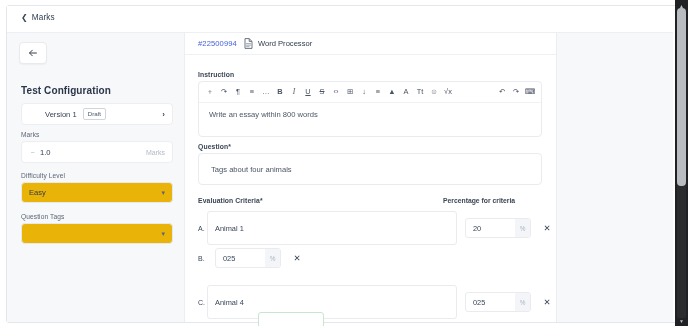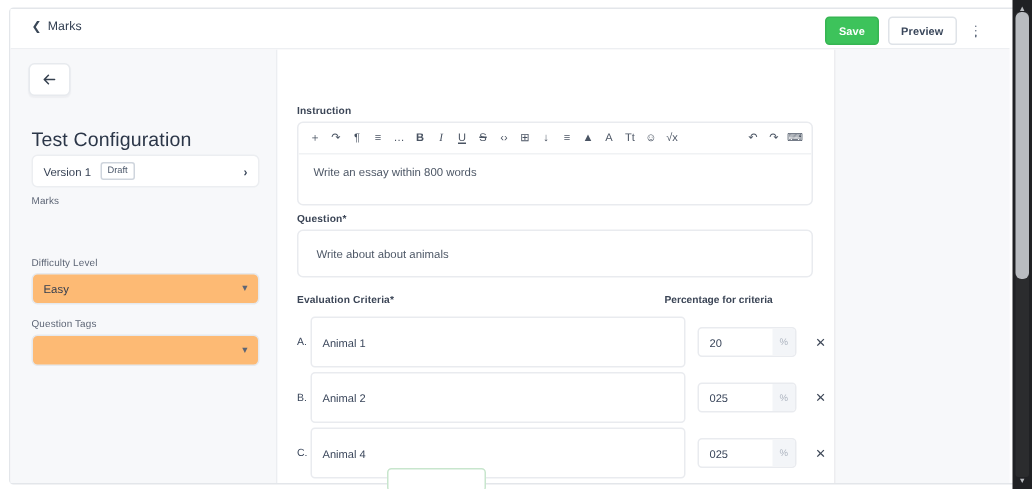--- a/index.html
+++ b/index.html
@@ -61,30 +61,30 @@
     background:#f7f8fa;border-right:1px solid #eceef1;box-sizing:border-box;
   }
   .collapse-btn{
     position:absolute;left:12px;top:9px;width:26px;height:20px;
     background:#ffffff;border:1px solid #e7eaee;border-radius:4px;
     display:flex;align-items:center;justify-content:center;cursor:pointer;
     box-shadow:0 1px 1px rgba(18,30,55,.04);
   }
   .collapse-btn svg{display:block;}
   .side-title{
-    position:absolute;left:14px;top:52px;font-size:13px;font-weight:normal;
+    position:absolute;left:14px;top:52px;font-size:10px;font-weight:bold;
     color:#2b3648;letter-spacing:.1px;
   }
   .version-card{
     position:absolute;left:14px;top:70px;width:152px;height:22px;
     background:#ffffff;border:1px solid #eceef1;border-radius:4px;
     display:flex;align-items:center;padding:0 7px;box-sizing:border-box;
     cursor:pointer;
   }
-  .version-name{font-size:7.6px;color:#343f52;}
+  .version-name{font-size:7.6px;color:#343f52;margin-left:16px;}
   .version-badge{
     margin-left:6px;font-size:6.2px;color:#4c586b;
     border:1px solid #cfd5dd;border-radius:2px;padding:2px 4px;line-height:1;
     background:#ffffff;
   }
   .version-arrow{margin-left:auto;font-size:8px;color:#39465a;font-weight:bold;}
 
   .field-label{
     position:absolute;font-size:6.6px;color:#5d6575;letter-spacing:.1px;
   }
@@ -99,21 +99,21 @@
   }
   .marks-input{top:108px;}
   .stepper{
     width:7px;height:7px;display:flex;align-items:center;justify-content:center;
     color:#aab1bd;font-size:7px;line-height:1;margin-right:4px;cursor:pointer;
   }
   .marks-value{font-size:7.6px;color:#313c4e;}
   .marks-suffix{margin-left:auto;font-size:7px;color:#b3b9c4;}
 
   .select-shell{
-    position:absolute;left:14px;width:152px;height:21px;background:#fdba74;
+    position:absolute;left:14px;width:152px;height:21px;background:#eab308;
     border:1px solid #e6e9ed;border-radius:4px;box-sizing:border-box;
     display:flex;align-items:center;padding:0 7px;cursor:pointer;
   }
   .sel-difficulty{top:149px;}
   .sel-tags{top:190px;}
   .select-value{font-size:7.6px;color:#313c4e;}
   .caret{margin-left:auto;color:#5d6575;font-size:7px;line-height:1;}
 
   
   .main{
@@ -222,65 +222,72 @@
 <body>
 
 <div class="frame">
   <div class="page-border"></div>
 
   <div class="topbar">
     <div class="back-link">
       <span class="back-chevron">❮</span>
       <span>Marks</span>
     </div>
-    <div class="topbar-actions">
-      <div class="btn btn-save">Save</div>
-      <div class="btn btn-preview">Preview</div>
-      <div class="kebab">
-          <i></i>
-          <i></i>
-          <i></i>
-        </div>
-    </div>
   </div>
 
   <div class="content">
 
     <div class="sidebar">
       <div class="collapse-btn">
         <svg width="10" height="10" viewBox="0 0 10 10">
           <path d="M8.4 5H1.8M4.3 2.2L1.5 5l2.8 2.8" fill="none" stroke="#36414f" stroke-width="1" stroke-linecap="round" stroke-linejoin="round"></path>
         </svg>
       </div>
 
       <div class="side-title">Test Configuration</div>
 
       <div class="version-card">
         <span class="version-name">Version 1</span>
         <span class="version-badge">Draft</span>
         <span class="version-arrow">›</span>
       </div>
 
       <div class="field-label lbl-marks">Marks</div>
+      <div class="input-shell marks-input">
+        <span class="stepper">−</span>
+        <span class="marks-value">1.0</span>
+        <span class="marks-suffix">Marks</span>
+      </div>
 
       <div class="field-label lbl-difficulty">Difficulty Level</div>
       <div class="select-shell sel-difficulty">
         <span class="select-value">Easy</span>
         <span class="caret">▾</span>
       </div>
 
       <div class="field-label lbl-tags">Question Tags</div>
       <div class="select-shell sel-tags">
         <span class="select-value"></span>
         <span class="caret">▾</span>
       </div>
     </div>
 
     <div class="main">
 
+      <div class="main-head">
+        <span class="q-id">#22500994</span>
+        <span class="doc-icon">
+          <svg width="9" height="11" viewBox="0 0 9 11">
+            <path d="M1 .6h4.2L8 3.4v7H1z" fill="#ffffff" stroke="#5d6775" stroke-width=".9" stroke-linejoin="round"></path>
+            <path d="M5.2.8v2.6H7.9" fill="none" stroke="#5d6775" stroke-width=".9" stroke-linejoin="round"></path>
+            <path d="M2.5 5.6h4M2.5 7.2h4M2.5 8.7h2.6" stroke="#8b93a0" stroke-width=".8" stroke-linecap="round"></path>
+          </svg>
+        </span>
+        <span class="q-type">Word Processor</span>
+      </div>
 
       <div class="section-label lbl-instruction">Instruction</div>
 
       <div class="editor">
         <div class="toolbar">
           <div class="tb-ic">＋</div>
           <div class="tb-ic">↷</div>
           <div class="tb-ic">¶</div>
           <div class="tb-ic">≡</div>
           <div class="tb-ic">…</div>
@@ -300,39 +307,38 @@
           <div class="tb-spacer"></div>
           <div class="tb-ic">↶</div>
           <div class="tb-ic">↷</div>
           <div class="tb-ic">⌨</div>
         </div>
         <div class="editor-body">Write an essay within 800 words</div>
       </div>
 
       <div class="section-label lbl-question">Question*</div>
       <div class="qbox">
-        <span class="qbox-text">Write about about animals</span>
+        <span class="qbox-text">Tags about four animals</span>
       </div>
 
       <div class="section-label lbl-eval">Evaluation Criteria*</div>
       <div class="lbl-pct">Percentage for criteria</div>
 
       <div class="crit-row" style="top:178px">
         <span class="crit-letter">A.</span>
         <div class="crit-input">Animal 1</div>
         <div class="pct-input">
           <span class="pct-val">20</span>
           <span class="pct-suffix">%</span>
         </div>
         <div class="del-x">✕</div>
       </div>
 
       <div class="crit-row" style="top:215px">
         <span class="crit-letter">B.</span>
-        <div class="crit-input">Animal 2</div>
         <div class="pct-input">
           <span class="pct-val">025</span>
           <span class="pct-suffix">%</span>
         </div>
         <div class="del-x">✕</div>
       </div>
 
       <div class="crit-row" style="top:252px">
         <span class="crit-letter">C.</span>
         <div class="crit-input">Animal 4</div>

